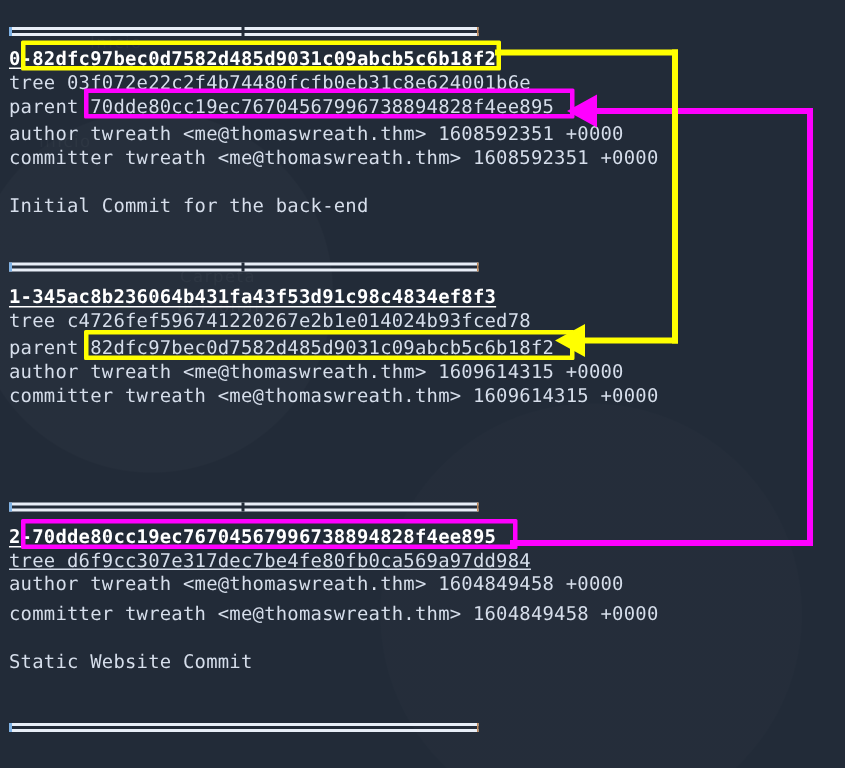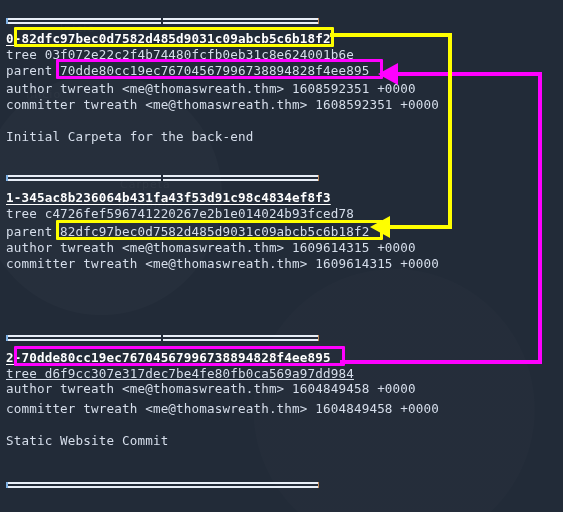--- a/index.html
+++ b/index.html
@@ -138,21 +138,21 @@
       <div class="bar b1"></div><div class="bar b2"></div><div class="nick"></div>
       <div class="cap-l"></div><div class="cap-r"></div>
     </div>
 
     
     <div class="line commit-hdr" style="top:31px;">0-82dfc97bec0d7582d485d9031c09abcb5c6b18f2</div>
     <div class="line" style="top:47px;">tree 03f072e22c2f4b74480fcfb0eb31c8e624001b6e</div>
     <div class="line" style="top:63px;">parent 70dde80cc19ec76704567996738894828f4ee895</div>
     <div class="line" style="top:81px;">author twreath &lt;me@thomaswreath.thm&gt; 1608592351 +0000</div>
     <div class="line" style="top:97px;">committer twreath &lt;me@thomaswreath.thm&gt; 1608592351 +0000</div>
-    <div class="line" style="top:129px;">Initial Carpeta for the back-end</div>
+    <div class="line" style="top:129px;">Initial Commit for the back-end</div>
 
     
     <div class="sep" style="top:175px;">
       <div class="bar b1"></div><div class="bar b2"></div><div class="nick"></div>
       <div class="cap-l"></div><div class="cap-r"></div>
     </div>
 
     
     <div class="line commit-hdr" style="top:190px;">1-345ac8b236064b431fa43f53d91c98c4834ef8f3</div>
     <div class="line" style="top:206px;">tree c4726fef596741220267e2b1e014024b93fced78</div>

